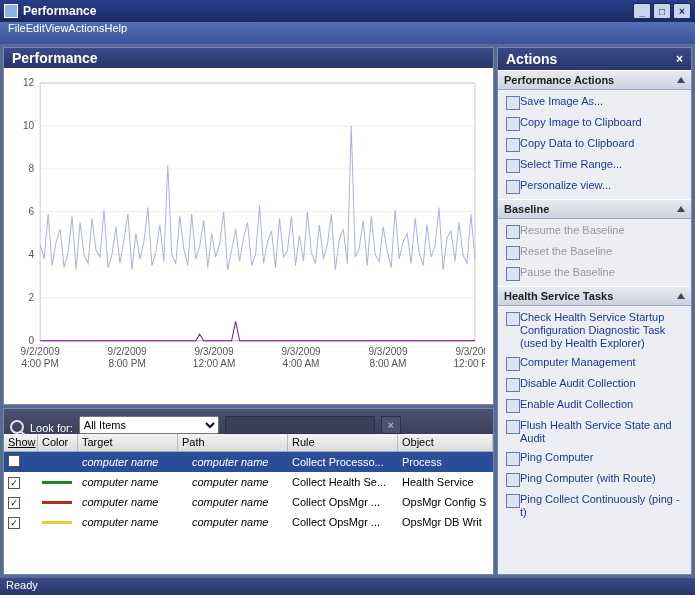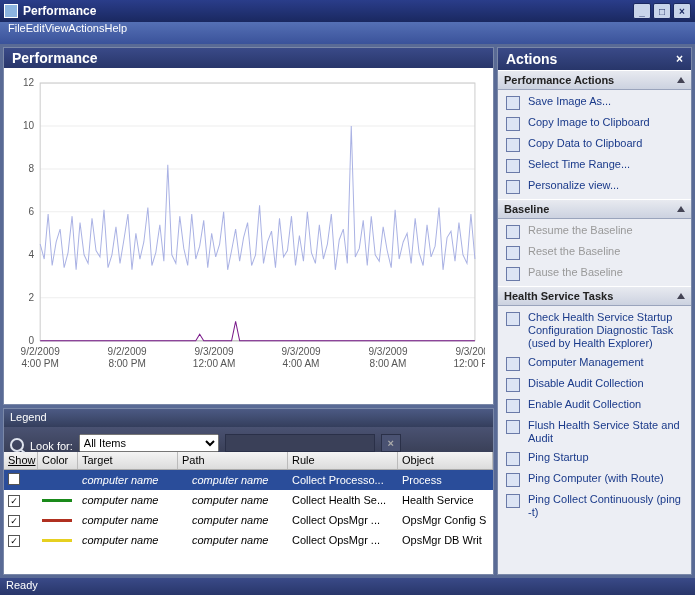--- a/index.html
+++ b/index.html
@@ -35,21 +35,21 @@
   .gh { border-right: 1px solid #bbb; padding: 2px 4px; overflow: hidden; white-space: nowrap; }
   .c-show { width: 34px; text-decoration: underline; } .c-color { width: 40px; } .c-path { width: 110px; } .c-target { width: 100px; } .c-rule { width: 110px; } .c-object { flex: 1; }
   .grid-row { display: flex; height: 20px; align-items: center; font-size: 11px; }
   .grid-row.sel { background: #2a4d9a; color: #fff; }
   .gc { padding: 0 4px; overflow: hidden; white-space: nowrap; text-overflow: ellipsis; }
   .it-path { font-style: italic; }
   .swatch { width: 30px; height: 3px; }
   .section-head { background: linear-gradient(#e8eaf0,#ccd2e0); border-top: 1px solid #fff; border-bottom: 1px solid #9aa4bc; padding: 3px 6px; font-weight: bold; color: #222; display: flex; justify-content: space-between; align-items: center; }
   .tri { width: 0; height: 0; border-left: 4px solid transparent; border-right: 4px solid transparent; border-bottom: 6px solid #445; }
   .task-list { padding: 2px 2px; }
-  .task { display: flex; align-items: flex-start; gap: 8px; padding: 3px 6px; color: #1a3a8a; cursor: default; }
+  .task { display: flex; align-items: flex-start; gap: 0; padding: 3px 6px; color: #1a3a8a; cursor: default; }
   .task.dis { color: #999; }
   .tk-ico { width: 14px; height: 14px; flex-shrink: 0; margin-top: 1px; border: 1px solid #6a7aa8; background: #dce4f4; }
   .task-label { line-height: 13px; }
   .actions-scroll { flex: 1; overflow-y: hidden; }
   .statusbar { height: 17px; background: linear-gradient(#3a4a88,#28366a); color: #fff; font-size: 11px; padding: 1px 6px; }
   .chk { width: 12px; height: 12px; border: 1px solid #555; background: #fff; display: inline-flex; align-items: center; justify-content: center; font-size: 9px; color: #000; }
   .chk.on::after { content: '✓'; }
 </style>
 </head>
 <body>
@@ -110,21 +110,20 @@
               <text x="460" y="276" text-anchor="middle">9/3/2009</text>
               <text x="460" y="288" text-anchor="middle">12:00 PM</text>
             </g>
           <rect x="28" y="6" width="432" height="256" fill="none" stroke="#ccc" stroke-width="1"></rect>
           <path id="series0" class="chart-line-main" d="M28.0 166.0 L32.0 180.9 L35.9 136.1 L39.9 187.3 L43.9 163.9 L47.8 151.1 L51.8 189.5 L55.7 174.5 L59.7 138.3 L63.7 191.6 L67.6 144.7 L71.6 176.7 L75.6 185.2 L79.5 140.4 L83.5 172.4 L87.4 178.8 L91.4 131.9 L95.4 189.5 L99.3 176.7 L103.3 148.9 L107.3 185.2 L111.2 161.7 L115.2 136.1 L119.2 191.6 L123.1 155.3 L127.1 180.9 L131.0 163.9 L135.0 129.7 L139.0 187.3 L142.9 174.5 L146.9 146.8 L150.9 183.1 L154.8 87.1 L158.8 176.7 L162.8 185.2 L166.7 138.3 L170.7 170.3 L174.6 187.3 L178.6 136.1 L182.6 180.9 L186.5 168.1 L190.5 142.5 L194.5 189.5 L198.4 155.3 L202.4 178.8 L206.3 166.0 L210.3 134.0 L214.3 191.6 L218.2 172.4 L222.2 151.1 L226.2 183.1 L230.1 159.6 L234.1 144.7 L238.1 187.3 L242.0 176.7 L246.0 127.6 L249.9 185.2 L253.9 163.9 L257.9 153.2 L261.8 189.5 L265.8 140.4 L269.8 178.8 L273.7 172.4 L277.7 138.3 L281.7 187.3 L285.6 157.5 L289.6 183.1 L293.5 134.0 L297.5 174.5 L301.5 185.2 L305.4 146.8 L309.4 180.9 L313.4 166.0 L317.3 136.1 L321.3 191.6 L325.2 161.7 L329.2 151.1 L333.2 185.2 L337.1 48.7 L341.1 178.8 L345.1 170.3 L349.0 142.5 L353.0 187.3 L357.0 138.3 L360.9 176.7 L364.9 183.1 L368.8 148.9 L372.8 172.4 L376.8 189.5 L380.7 131.9 L384.7 180.9 L388.7 163.9 L392.6 155.3 L396.6 185.2 L400.6 140.4 L404.5 174.5 L408.5 187.3 L412.4 146.8 L416.4 178.8 L420.4 168.1 L424.3 129.7 L428.3 191.6 L432.3 159.6 L436.2 153.2 L440.2 183.1 L444.1 144.7 L448.1 176.7 L452.1 185.2 L456.0 136.1 L460.0 180.9 " stroke="#aab2e4"></path>
           <path id="series1" class="chart-line-base" d="M28.0 262.0 L32.0 262.0 L35.9 262.0 L39.9 262.0 L43.9 262.0 L47.8 262.0 L51.8 262.0 L55.7 262.0 L59.7 262.0 L63.7 262.0 L67.6 262.0 L71.6 262.0 L75.6 262.0 L79.5 262.0 L83.5 262.0 L87.4 262.0 L91.4 262.0 L95.4 262.0 L99.3 262.0 L103.3 262.0 L107.3 262.0 L111.2 262.0 L115.2 262.0 L119.2 262.0 L123.1 262.0 L127.1 262.0 L131.0 262.0 L135.0 262.0 L139.0 262.0 L142.9 262.0 L146.9 262.0 L150.9 262.0 L154.8 262.0 L158.8 262.0 L162.8 262.0 L166.7 262.0 L170.7 262.0 L174.6 262.0 L178.6 262.0 L182.6 262.0 L186.5 255.6 L190.5 262.0 L194.5 262.0 L198.4 262.0 L202.4 262.0 L206.3 262.0 L210.3 262.0 L214.3 262.0 L218.2 262.0 L222.2 242.8 L226.2 262.0 L230.1 262.0 L234.1 262.0 L238.1 262.0 L242.0 262.0 L246.0 262.0 L249.9 262.0 L253.9 262.0 L257.9 262.0 L261.8 262.0 L265.8 262.0 L269.8 262.0 L273.7 262.0 L277.7 262.0 L281.7 262.0 L285.6 262.0 L289.6 262.0 L293.5 262.0 L297.5 262.0 L301.5 262.0 L305.4 262.0 L309.4 262.0 L313.4 262.0 L317.3 262.0 L321.3 262.0 L325.2 262.0 L329.2 262.0 L333.2 262.0 L337.1 262.0 L341.1 262.0 L345.1 262.0 L349.0 262.0 L353.0 262.0 L357.0 262.0 L360.9 262.0 L364.9 262.0 L368.8 262.0 L372.8 262.0 L376.8 262.0 L380.7 262.0 L384.7 262.0 L388.7 262.0 L392.6 262.0 L396.6 262.0 L400.6 262.0 L404.5 262.0 L408.5 262.0 L412.4 262.0 L416.4 262.0 L420.4 262.0 L424.3 262.0 L428.3 262.0 L432.3 262.0 L436.2 262.0 L440.2 262.0 L444.1 262.0 L448.1 262.0 L452.1 262.0 L456.0 262.0 L460.0 262.0 " stroke="#7a1a8a"></path>
         </svg>
       </div>
     </div>
     <div class="legendbox">
-      <div class="legend-title">Legend</div>
       <div class="lookbar">
         <div class="mag"></div>
         <span>Look for:</span>
         <select class="look-select">
           <option>All Items</option>
         </select>
         <input class="look-input" style="">
         <div class="look-clear">×</div>
       </div>
       <div class="grid">
@@ -252,21 +251,21 @@
         <div class="task">
             <div class="tk-ico"></div>
             <span class="task-label">Enable Audit Collection</span>
           </div>
         <div class="task">
             <div class="tk-ico"></div>
             <span class="task-label">Flush Health Service State and Audit</span>
           </div>
         <div class="task">
             <div class="tk-ico"></div>
-            <span class="task-label">Ping Startup</span>
+            <span class="task-label">Ping Computer</span>
           </div>
         <div class="task">
             <div class="tk-ico"></div>
             <span class="task-label">Ping Computer (with Route)</span>
           </div>
         <div class="task">
             <div class="tk-ico"></div>
             <span class="task-label">Ping Collect Continuously (ping -t)</span>
           </div>
       </div>

